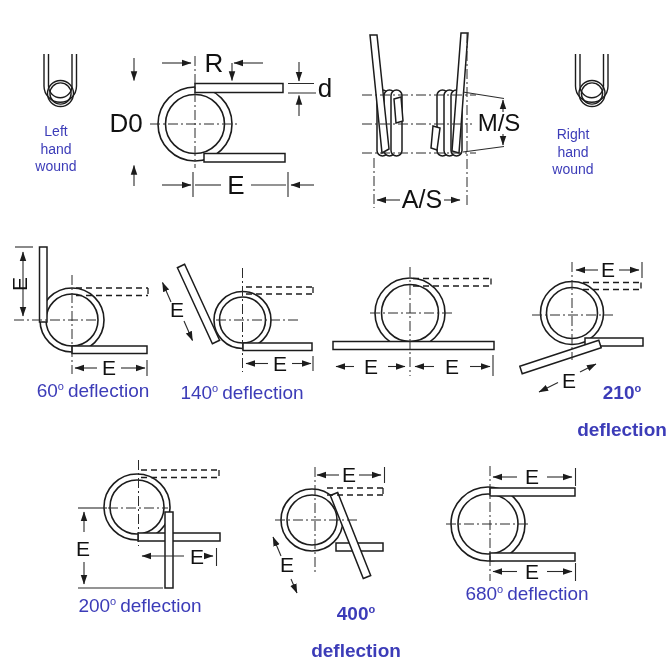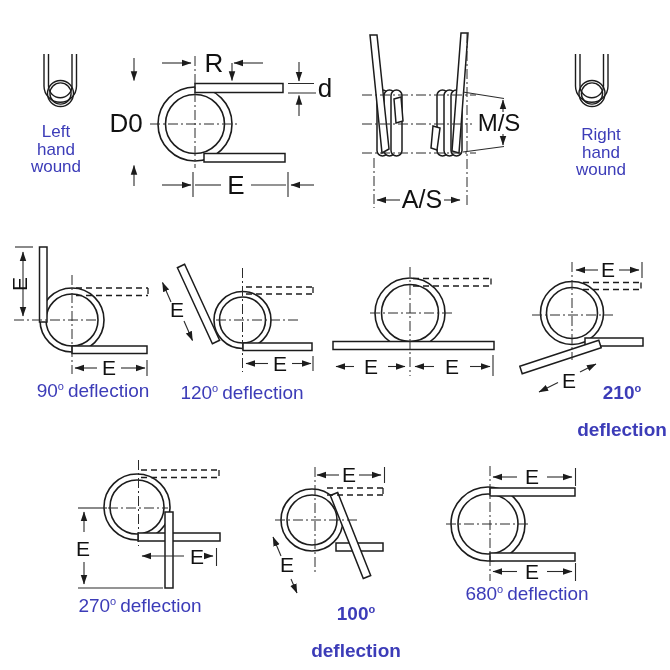--- a/index.html
+++ b/index.html
@@ -16,21 +16,21 @@
   svg .wireline{stroke:var(--wire);stroke-width:1.4;fill:none;}
   svg .dim{stroke:var(--dim);stroke-width:1.1;fill:none;}
   svg .cl{stroke:var(--dim);stroke-width:1;fill:none;stroke-dasharray:10 3 2 3;}
   svg .dash{stroke:var(--wire);stroke-width:1.3;fill:none;stroke-dasharray:6 4;}
   svg text{fill:var(--txt);font-family:"Liberation Sans",sans-serif;}
   #arrhead{fill:var(--wire);}
   .blue-label{
     position:absolute;color:var(--blue);text-align:center;
     font-size:19px;line-height:19px;white-space:pre-line;
   }
-  .wound{font-size:17px;line-height:17.5px;}
+  .wound{font-size:14px;line-height:17.5px;}
   .blue-label sup{font-size:11px;line-height:0;}
   .blue-label .w{margin-left:4px;}
   .stacked div{line-height:18px;font-weight:bold;}
 </style>
 </head>
 <body>
 
 <div class="canvas">
 
   <svg class="art" width="670" height="670" viewBox="0 0 670 670">
@@ -309,36 +309,36 @@
       </g>
       <text x="532" y="484" font-size="21" text-anchor="middle">E</text>
       <text x="532" y="579" font-size="21" text-anchor="middle">E</text>
     </g>
   </svg>
 
   <div class="blue-label wound" style="left:16px;top:123px;width:80px">Left
 hand
 wound</div>
 
-  <div class="blue-label wound" style="left:556px;top:126px;width:90px">Right
+  <div class="blue-label wound" style="left:528px;top:126px;width:90px">Right
 hand
 wound</div>
 
-  <div class="blue-label" style="left:23px;top:381px;width:140px"><span>90</span><sup>o</sup><span class="w">deflection</span></div>
-
-  <div class="blue-label" style="left:172px;top:383px;width:140px"><span>120</span><sup>o</sup><span class="w">deflection</span></div>
+  <div class="blue-label" style="left:23px;top:381px;width:140px"><span>60</span><sup>o</sup><span class="w">deflection</span></div>
+
+  <div class="blue-label" style="left:172px;top:383px;width:140px"><span>140</span><sup>o</sup><span class="w">deflection</span></div>
 
 
   <div class="blue-label stacked" style="left:576px;top:365px;width:92px">
     <div><span>210</span><sup>o</sup></div>
     <div>deflection</div>
   </div>
 
-  <div class="blue-label" style="left:70px;top:596px;width:140px"><span>270</span><sup>o</sup><span class="w">deflection</span></div>
+  <div class="blue-label" style="left:70px;top:596px;width:140px"><span>200</span><sup>o</sup><span class="w">deflection</span></div>
 
   <div class="blue-label stacked" style="left:296px;top:586px;width:120px">
-    <div><span>100</span><sup>o</sup></div>
+    <div><span>400</span><sup>o</sup></div>
     <div>deflection</div>
   </div>
 
   <div class="blue-label" style="left:457px;top:584px;width:140px"><span>680</span><sup>o</sup><span class="w">deflection</span></div>
 
 </div>
 
 </body></html>

